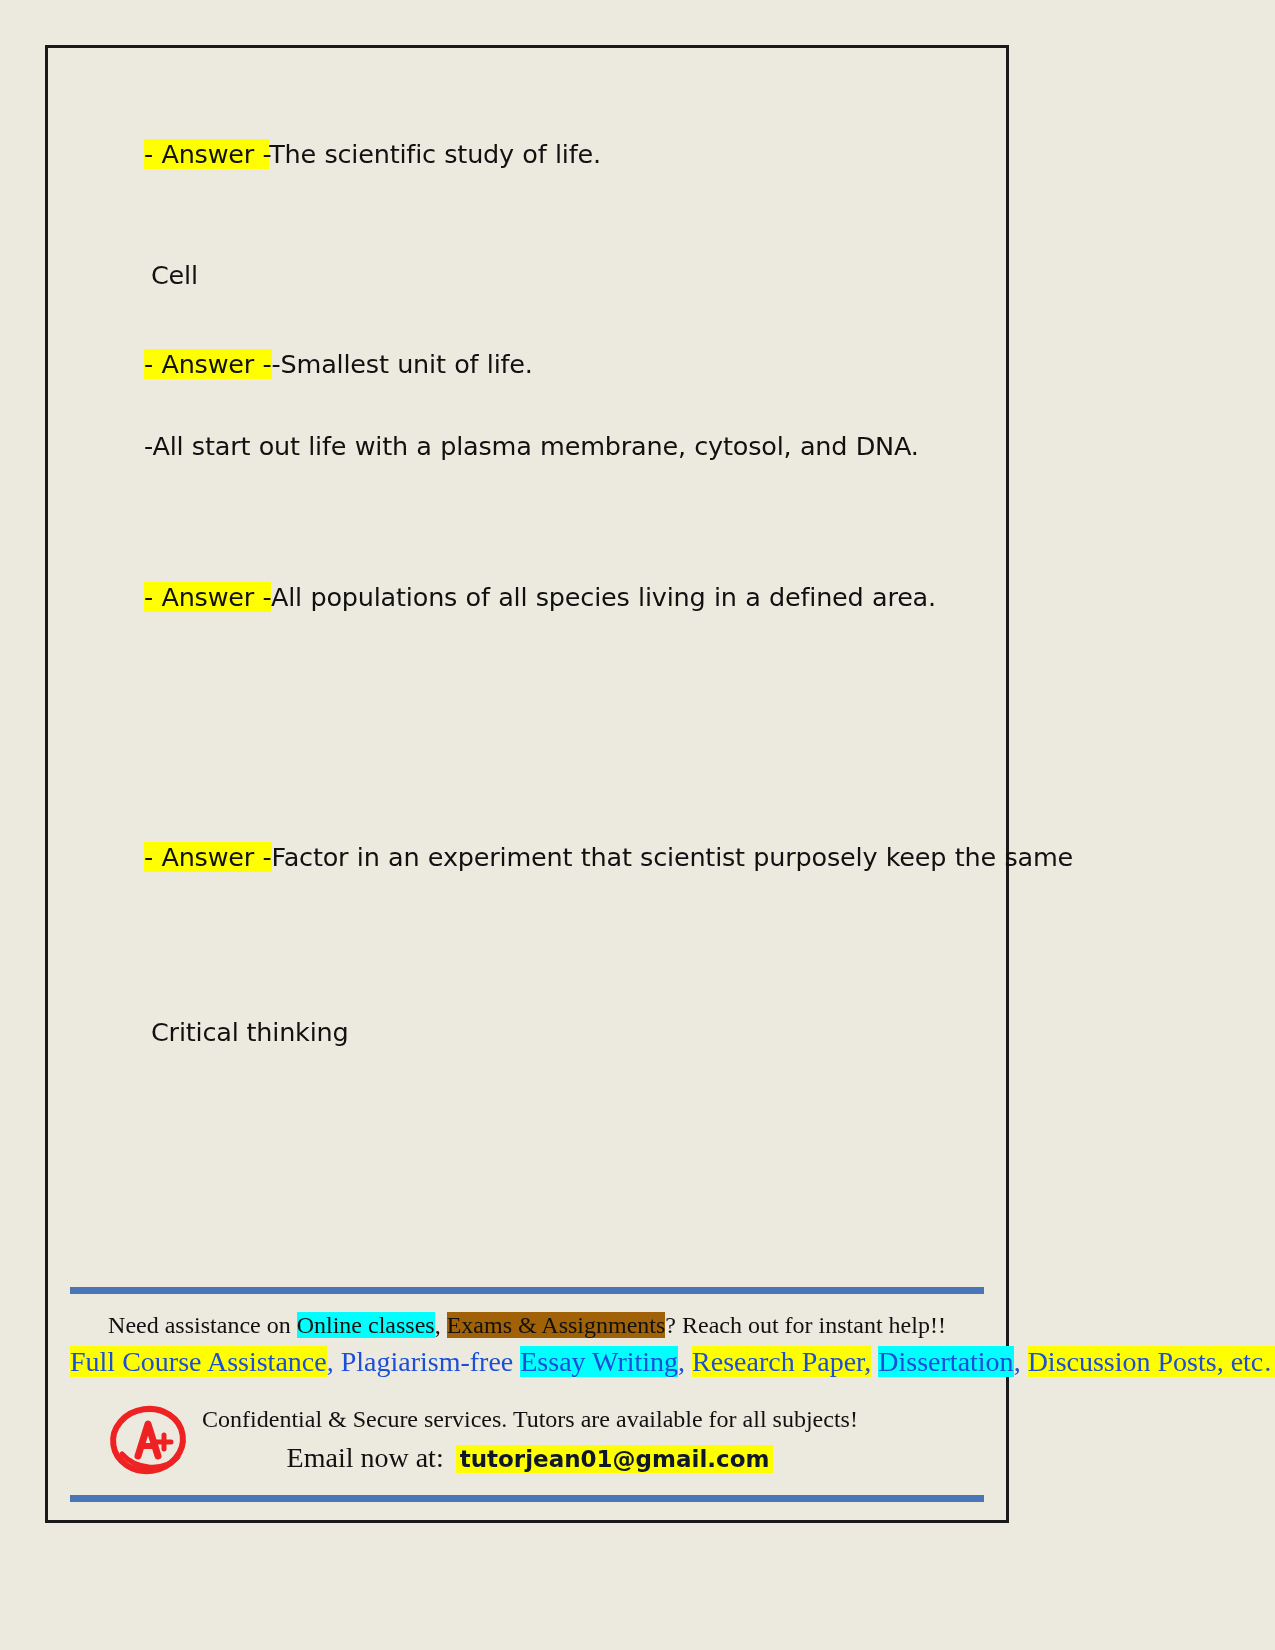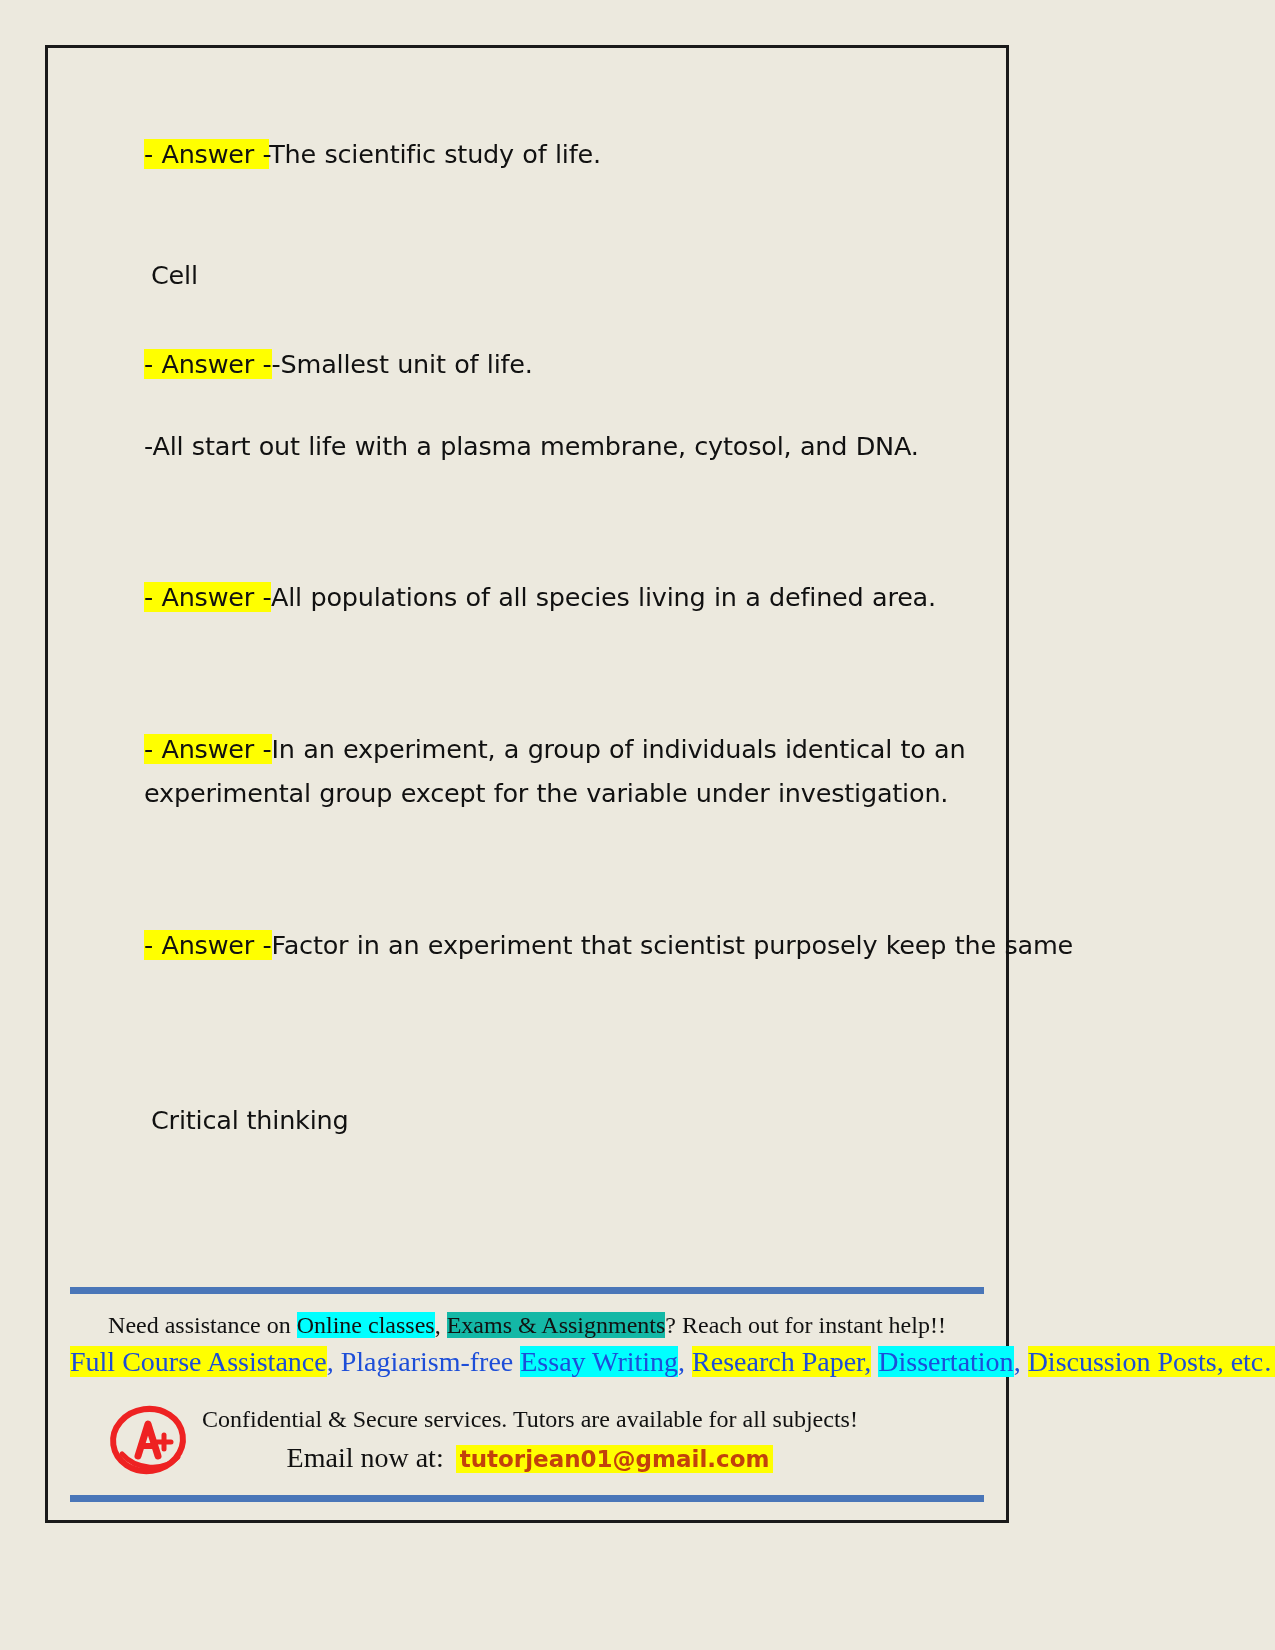--- a/index.html
+++ b/index.html
@@ -46,21 +46,21 @@
     margin: 7px;
     letter-spacing: -0.2px;
   }
   .hl-yellow {
     background: #ffff00;
   }
   .hl-cyan {
     background: #00ffff;
   }
   .hl-green {
-    background: #14b8a6;
+    background: #a16207;
   }
   .gap-sm { height: 38px; }
   .gap-md { height: 62px; }
   .gap-lg { height: 70px; }
 
   
   .footer {
     position: absolute;
     left: 22px;
     right: 22px;
@@ -108,21 +108,21 @@
     font-size: 24px;
     color: #111;
     line-height: 1.5;
     padding-right: 120px;
   }
   .email {
     font-family: "DejaVu Sans", sans-serif;
     font-weight: bold;
     font-size: 23px;
     background: #ffff00;
-    color: #c2410c;
+    color: #0f172a;
     padding: 1px 4px;
   }
   .email-label {
     font-family: "Liberation Serif", serif;
     font-size: 28px;
   }
 </style>
 </head>
 <body>
 
@@ -141,21 +141,20 @@
     <p class="para">-All start out life with a plasma membrane, cytosol, and DNA.</p>
 
     <div class="gap-lg"></div>
 
     <div class="gap-sm"></div>
     <p class="para"><span class="hl-yellow">- Answer -</span><span>All populations of all species living in a defined area.</span></p>
 
     <div class="gap-lg"></div>
 
     <div class="gap-sm"></div>
-    <p class="para"><span class="hl-yellow">- Answer -</span><span>In an experiment, a group of individuals identical to an experimental group except for the variable under investigation.</span></p>
 
     <div class="gap-lg"></div>
 
     <div class="gap-sm"></div>
     <p class="para"><span class="hl-yellow">- Answer -</span><span>Factor in an experiment that scientist purposely keep the same</span></p>
 
     <div class="gap-md"></div>
     <div class="gap-md"></div>
 
     <p class="term">Critical thinking</p>

